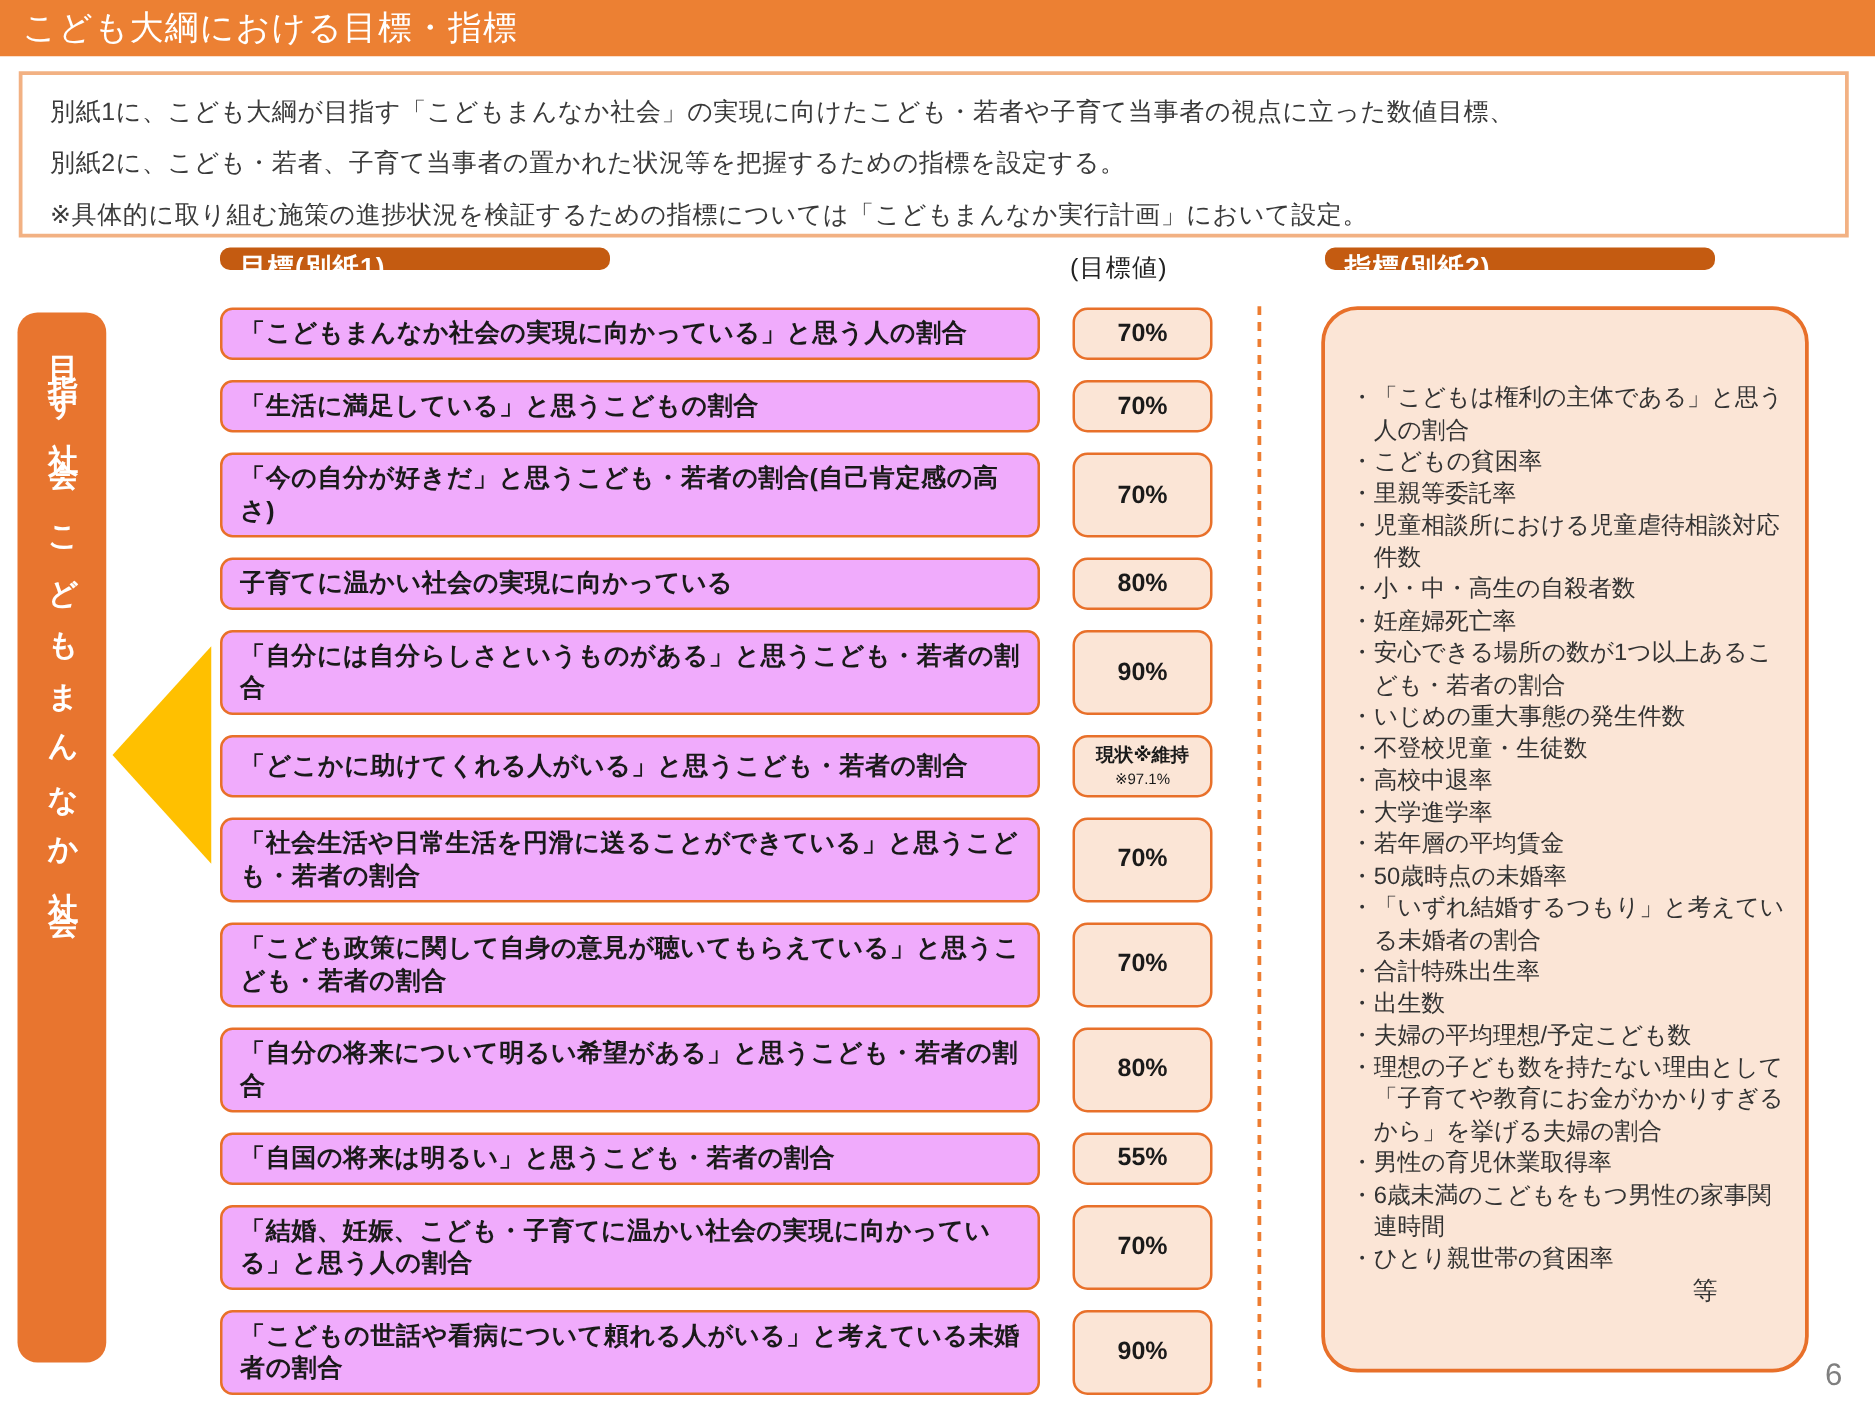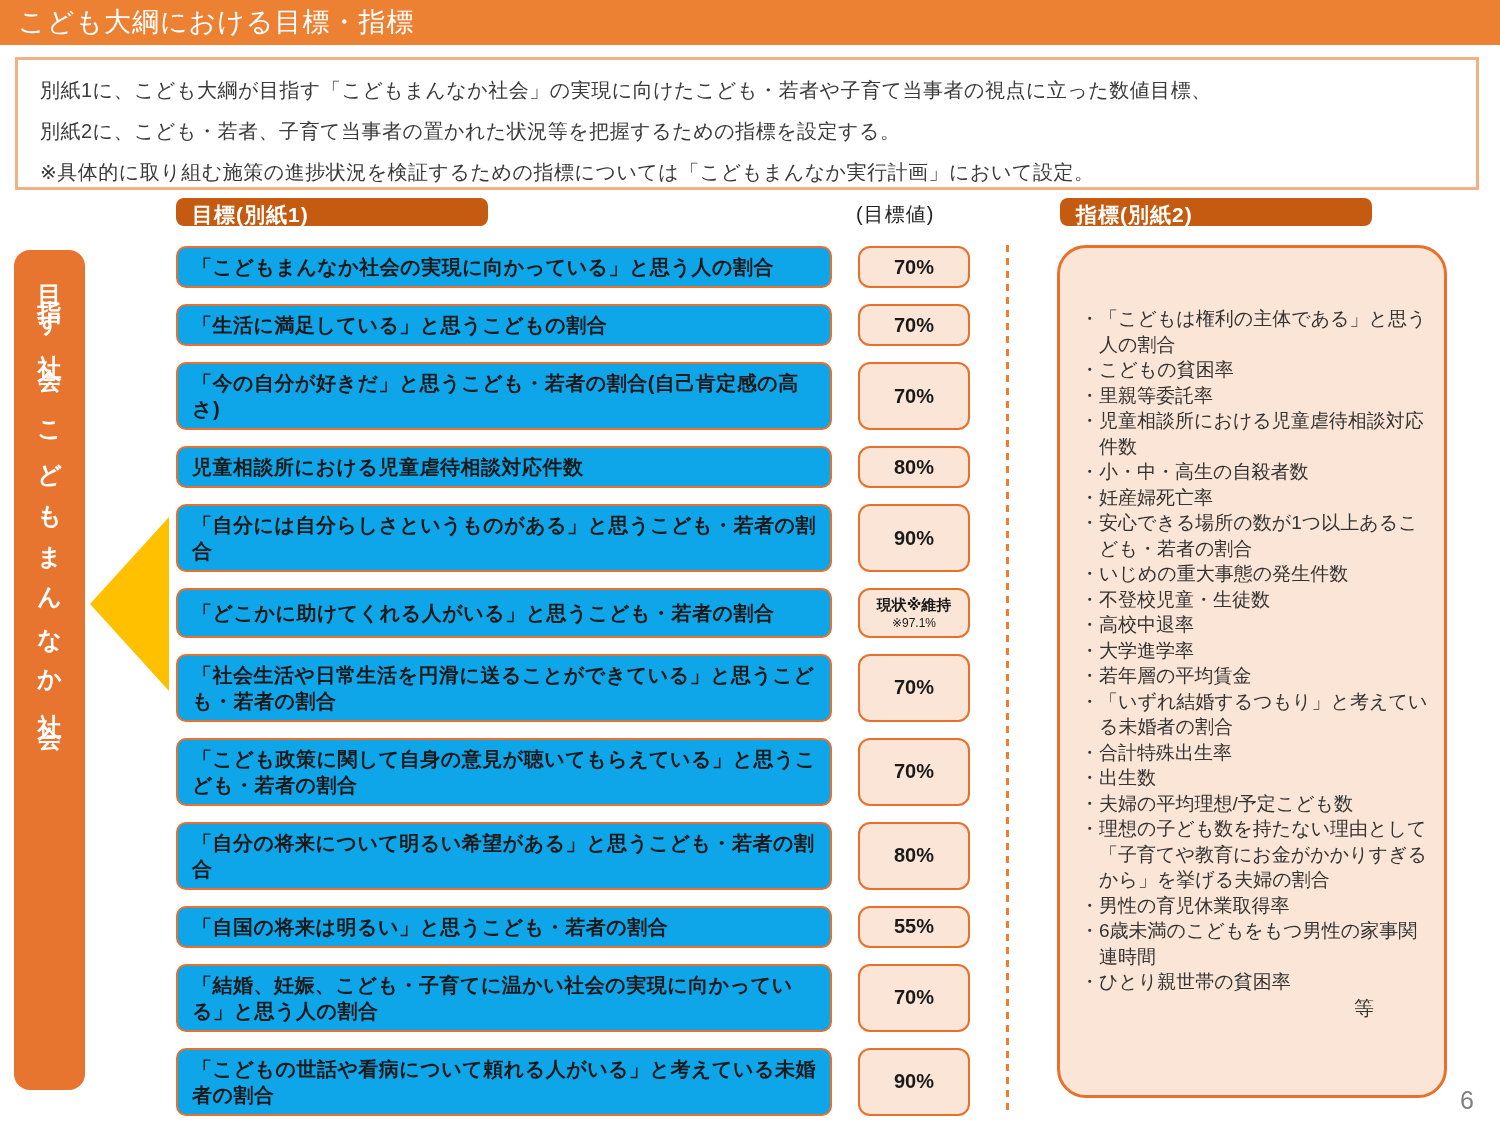--- a/index.html
+++ b/index.html
@@ -28,21 +28,21 @@
     background: #ffffff; border: 3px solid #F2B183;
     padding: 10px 22px 0 22px;
   }
   .intro-line {
     font-size: 20px; line-height: 41px; color: #3a3a3a; letter-spacing: 0.5px;
     white-space: nowrap;
   }
 
   
   .chip {
-    position: absolute; height: 28px; width: 312px; top: 198px;
+    position: absolute; height: 18px; width: 312px; top: 198px;
     background: #C45B11; border-radius: 8px;
     color: #ffffff; font-weight: bold; font-size: 21px;
     line-height: 33px; padding-left: 16px; letter-spacing: 1px;
   }
   .chip-goals { left: 176px; }
   .chip-indicators { left: 1060px; }
   .value-header {
     position: absolute; left: 856px; top: 201px;
     font-size: 20px; color: #222222; letter-spacing: 1px;
   }
@@ -70,21 +70,21 @@
   }
 
   
   .goal-rows {
     position: absolute; left: 176px; top: 246px; width: 794px;
     display: flex; flex-direction: column; gap: 16px;
   }
   .goal-row { display: flex; gap: 26px; align-items: stretch; }
   .goal-box {
     width: 656px; min-height: 42px;
-    background: #0ea5e9; border: 2.5px solid #E8702A; border-radius: 10px;
+    background: #f0abfc; border: 2.5px solid #E8702A; border-radius: 10px;
     display: flex; align-items: center;
     padding: 6px 14px;
     font-weight: bold; font-size: 20px; line-height: 1.3; letter-spacing: 0.5px;
   }
   .value-box {
     width: 112px; min-height: 42px;
     background: #FBE5D6; border: 2.5px solid #E8702A; border-radius: 12px;
     display: flex; flex-direction: column; align-items: center; justify-content: center;
     font-weight: bold; font-size: 20px; text-align: right;
     padding: 4px 2px;
@@ -159,21 +159,21 @@
 
   <div class="goal-row">
     <div class="goal-box">
       <span>「今の自分が好きだ」と思うこども・若者の割合(自己肯定感の高さ)</span>
     </div>
     <div class="value-box">70%</div>
   </div>
 
   <div class="goal-row">
     <div class="goal-box">
-      <span>児童相談所における児童虐待相談対応件数</span>
+      <span>子育てに温かい社会の実現に向かっている</span>
     </div>
     <div class="value-box">80%</div>
   </div>
 
   <div class="goal-row">
     <div class="goal-box">
       <span>「自分には自分らしさというものがある」と思うこども・若者の割合</span>
     </div>
     <div class="value-box">90%</div>
   </div>
@@ -240,20 +240,21 @@
       <div class="ind-item">・里親等委託率</div>
       <div class="ind-item">・児童相談所における児童虐待相談対応件数</div>
       <div class="ind-item">・小・中・高生の自殺者数</div>
       <div class="ind-item">・妊産婦死亡率</div>
       <div class="ind-item">・安心できる場所の数が1つ以上あるこども・若者の割合</div>
       <div class="ind-item">・いじめの重大事態の発生件数</div>
       <div class="ind-item">・不登校児童・生徒数</div>
       <div class="ind-item">・高校中退率</div>
       <div class="ind-item">・大学進学率</div>
       <div class="ind-item">・若年層の平均賃金</div>
+      <div class="ind-item">・50歳時点の未婚率</div>
       <div class="ind-item">・「いずれ結婚するつもり」と考えている未婚者の割合</div>
       <div class="ind-item">・合計特殊出生率</div>
       <div class="ind-item">・出生数</div>
       <div class="ind-item">・夫婦の平均理想/予定こども数</div>
       <div class="ind-item">・理想の子ども数を持たない理由として「子育てや教育にお金がかかりすぎるから」を挙げる夫婦の割合</div>
       <div class="ind-item">・男性の育児休業取得率</div>
       <div class="ind-item">・6歳未満のこどもをもつ男性の家事関連時間</div>
       <div class="ind-item">・ひとり親世帯の貧困率</div>
     </div>
   <div class="ind-footer">等</div>

